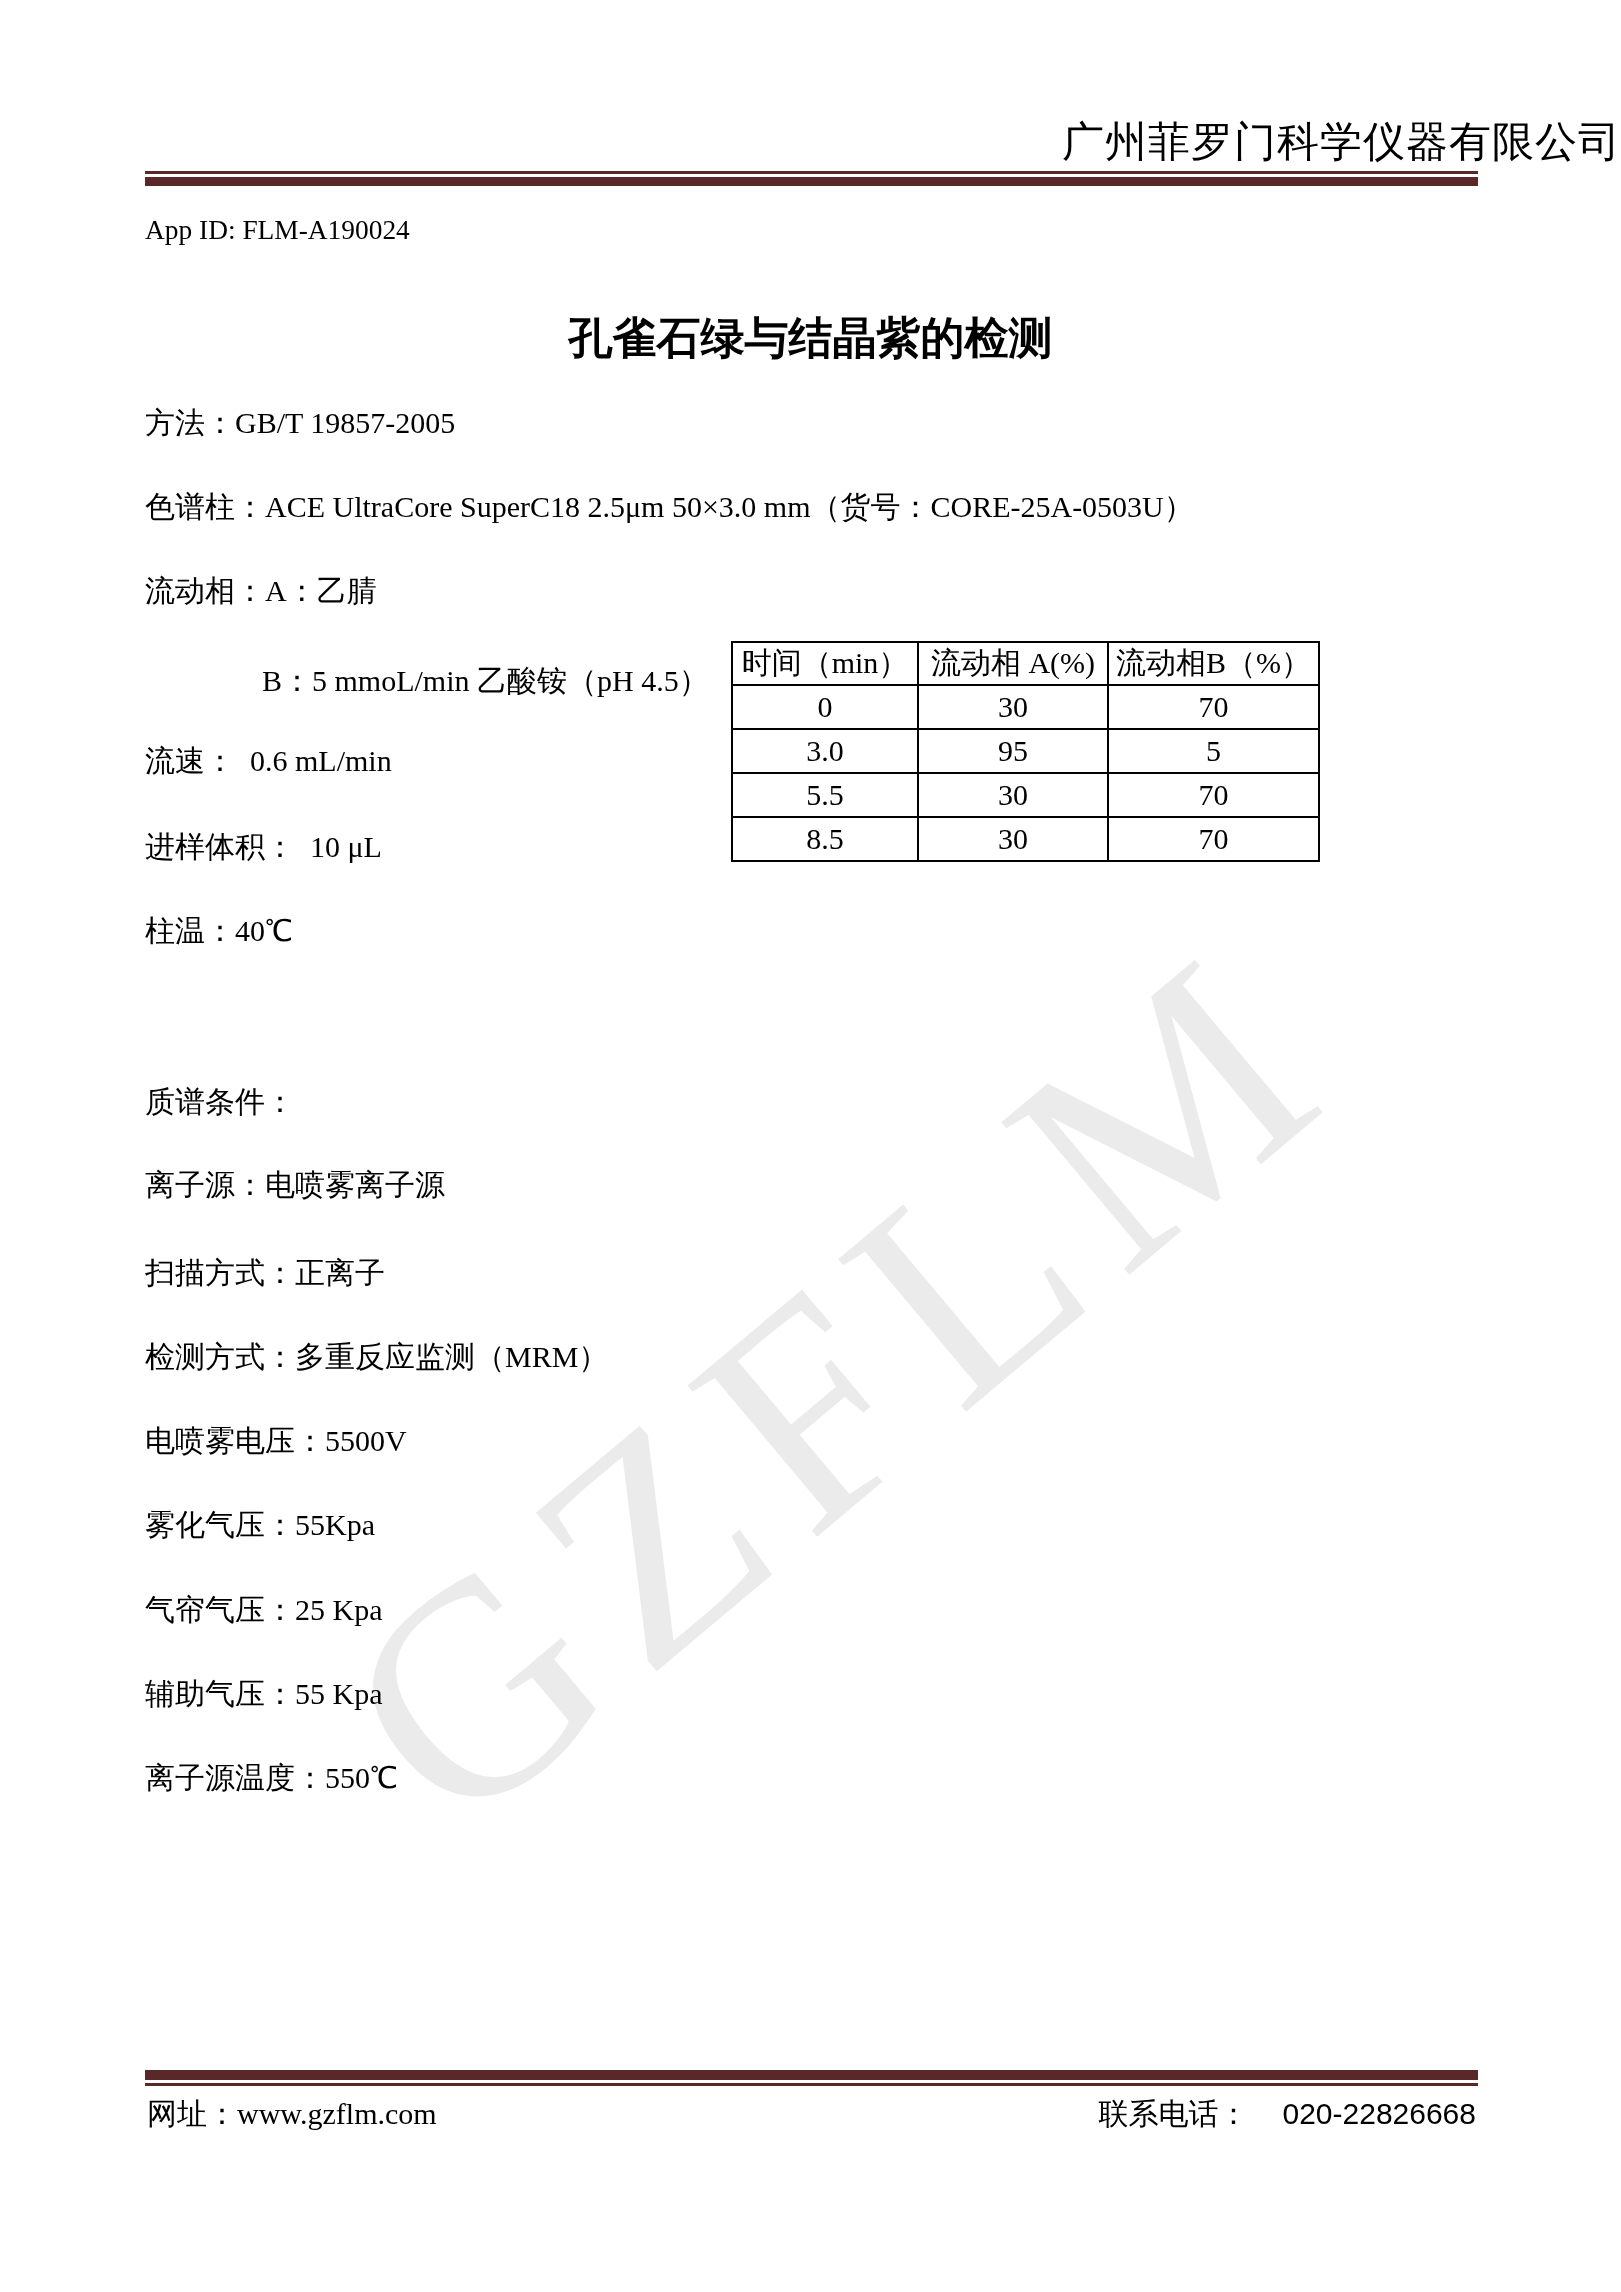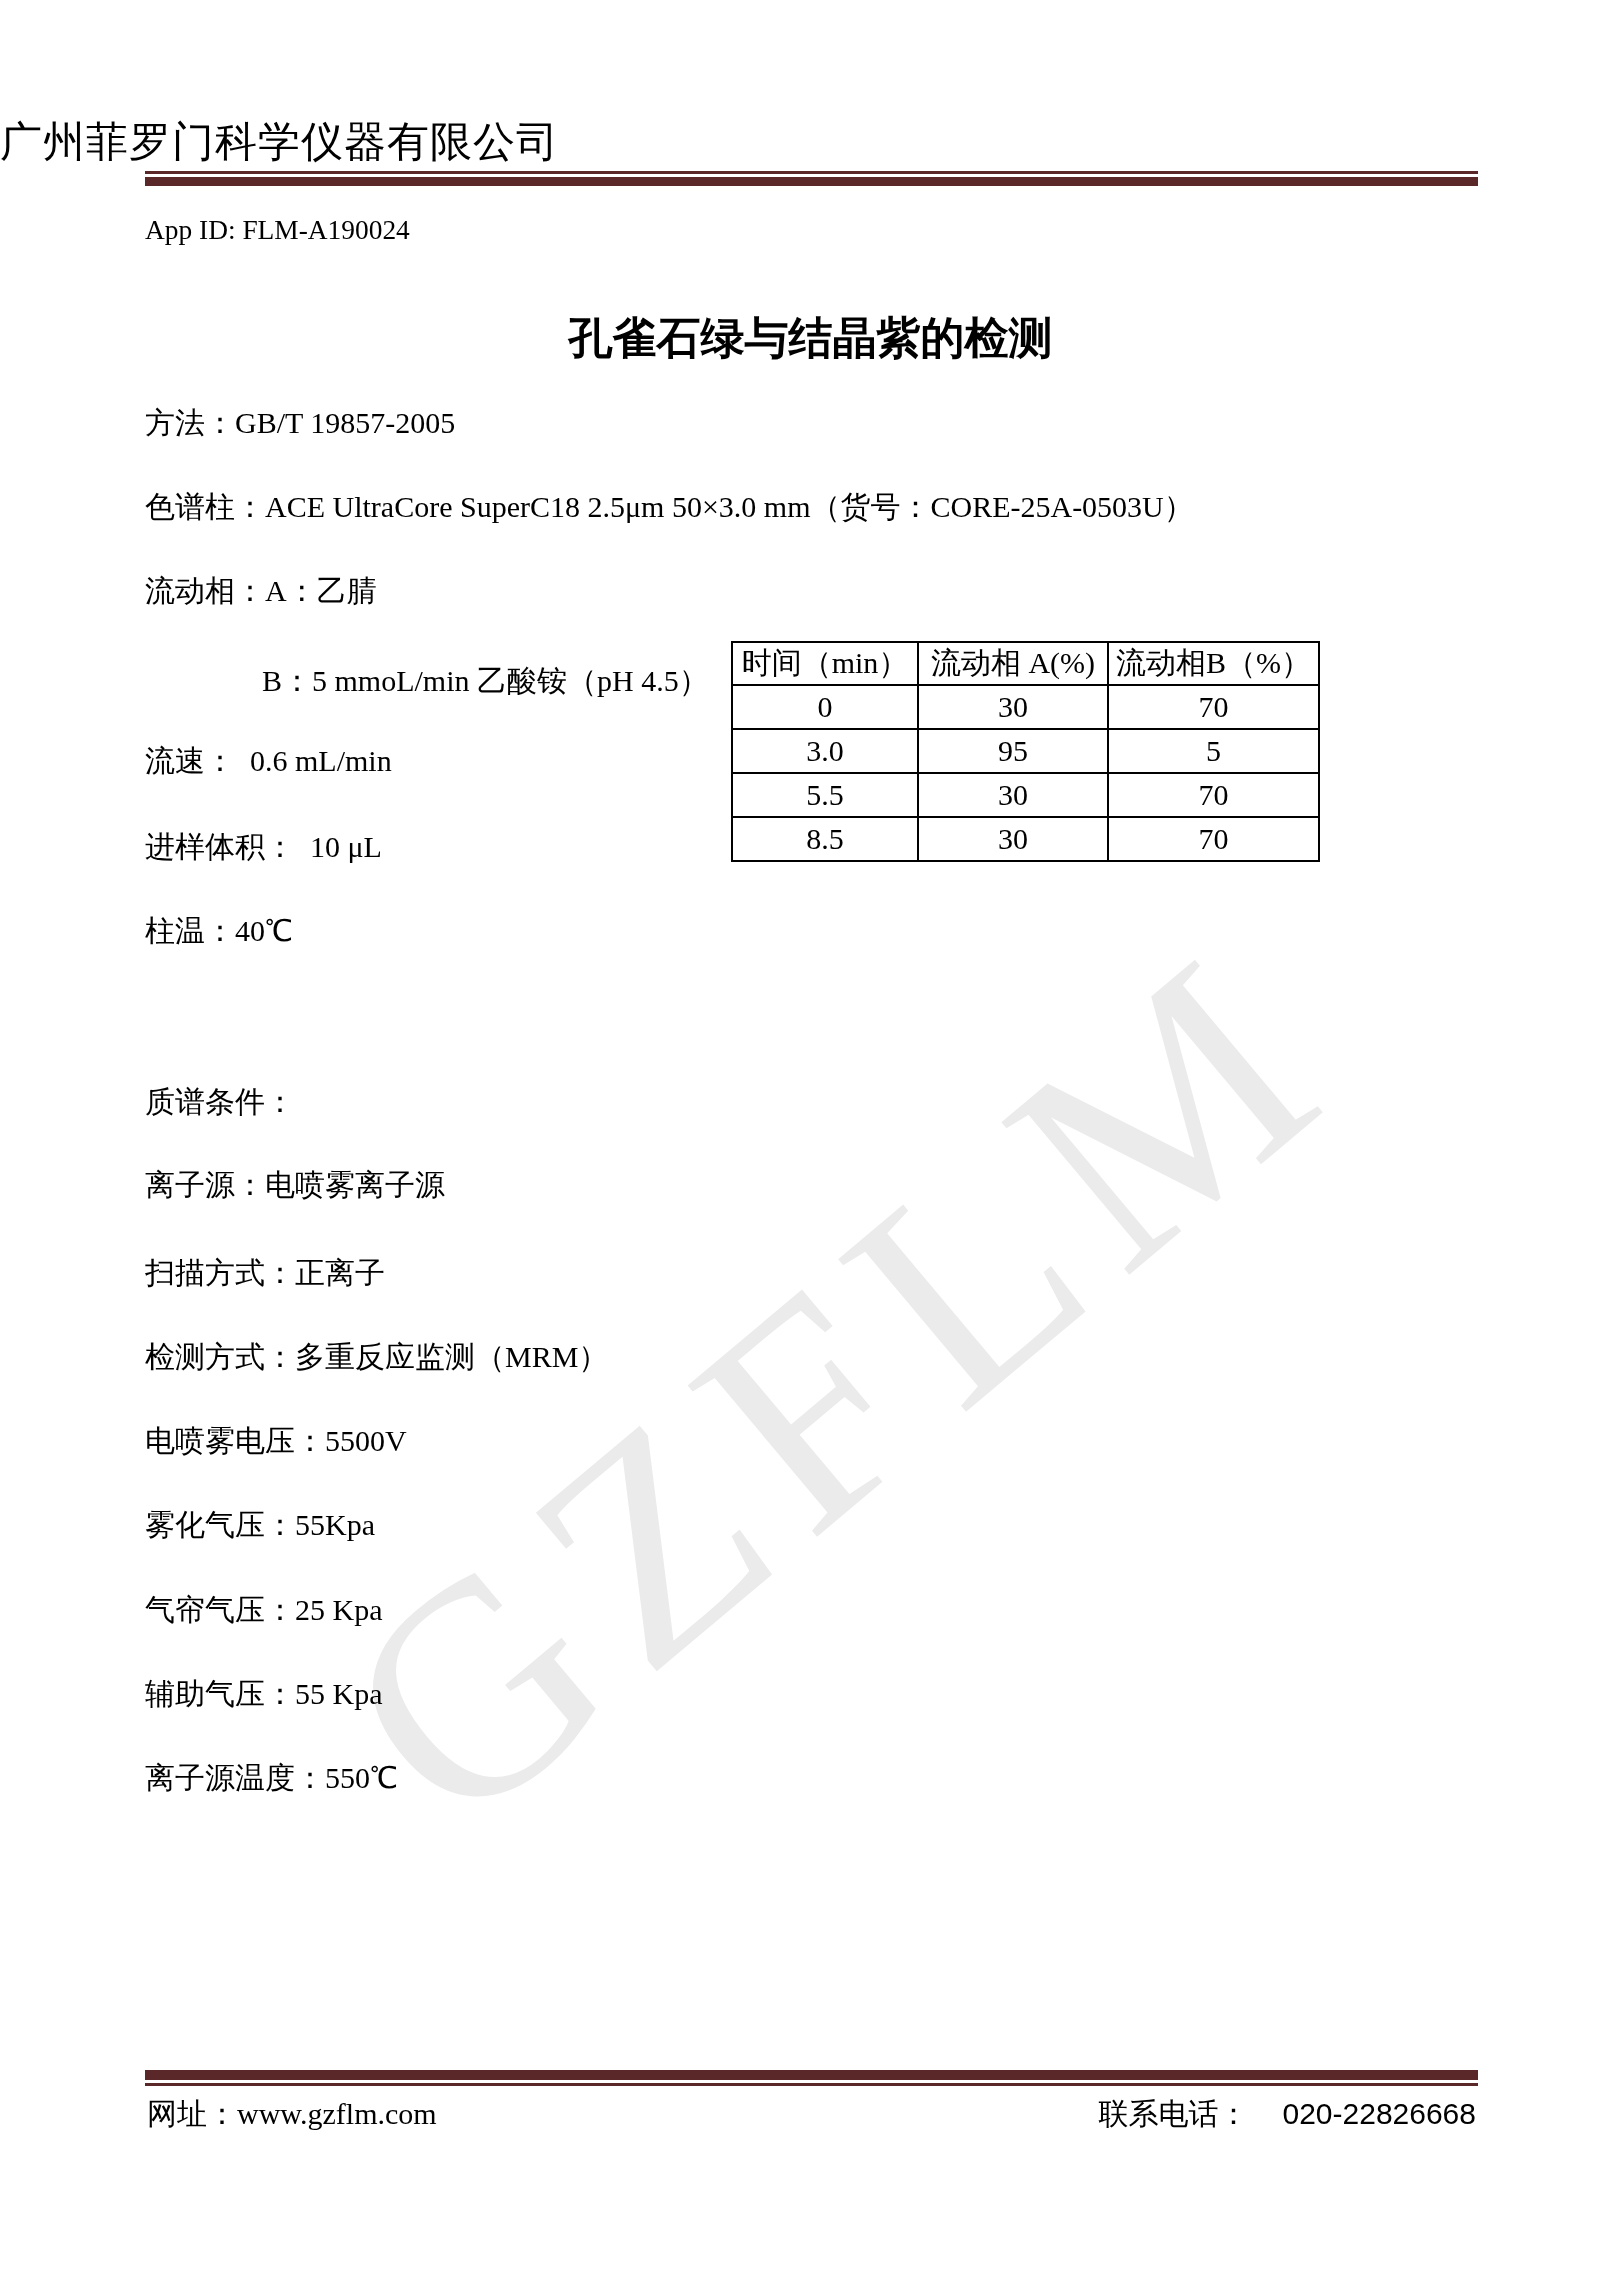--- a/index.html
+++ b/index.html
@@ -24,21 +24,21 @@
     font-family: "Liberation Serif", serif;
     white-space: nowrap;
     z-index: 0;
     user-select: none;
   }
   .company-name {
     position: absolute;
     top: 114px;
     left: 0;
     width: 100%;
-    text-align: left;
+    text-align: right;
     font-size: 42px;
     letter-spacing: 1px;
     z-index: 1;
   }
   .rule {
     position: absolute;
     left: 145px;
     width: 1333px;
     background: #5a2829;
     z-index: 1;

